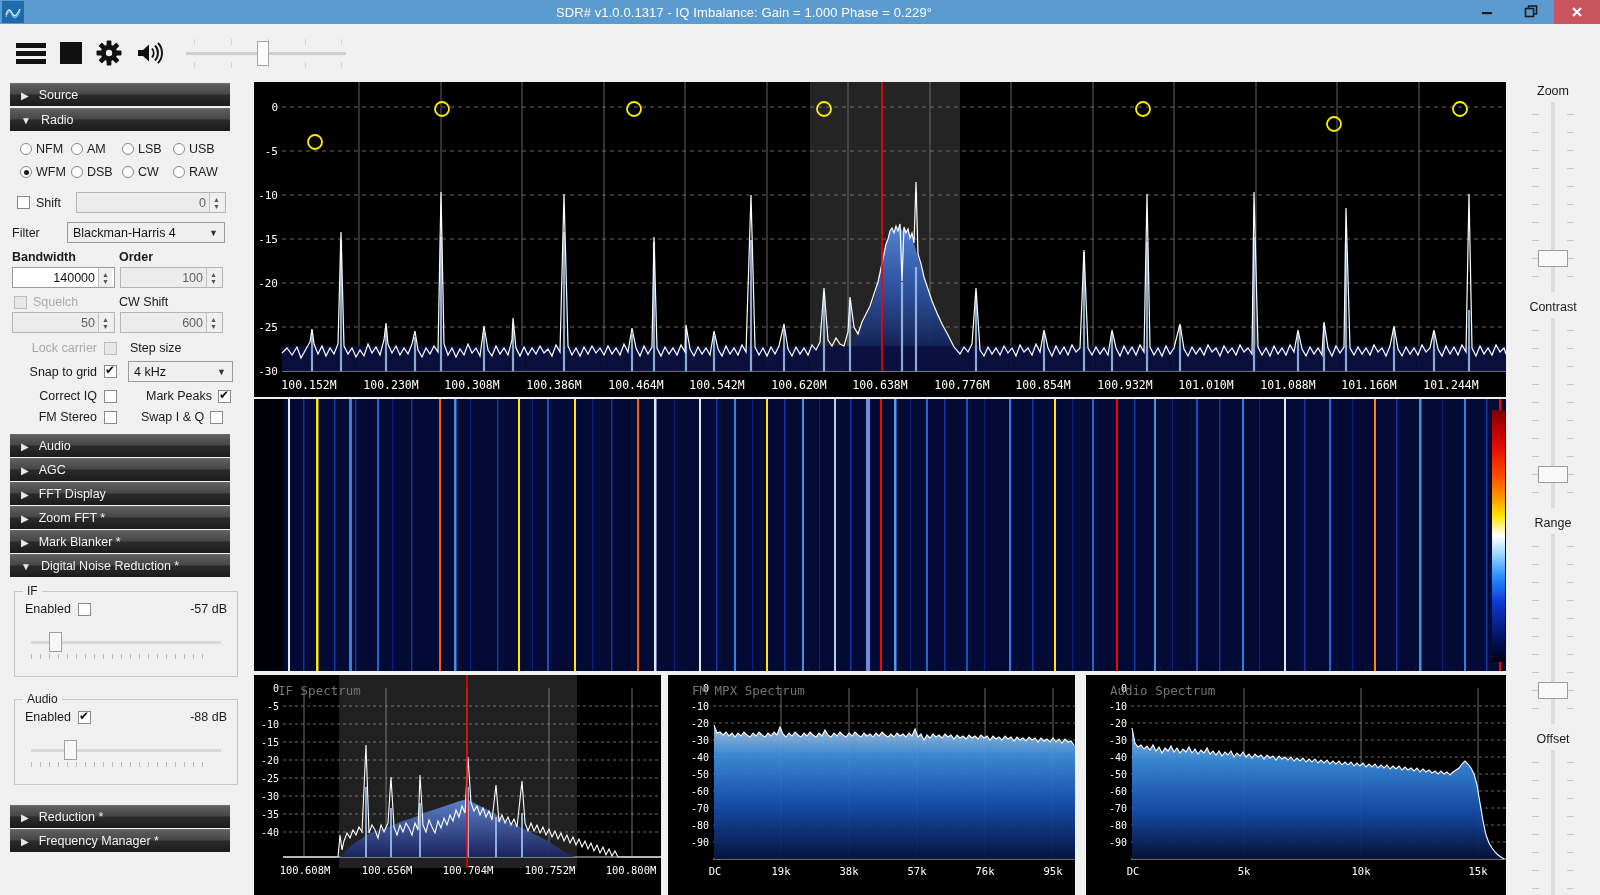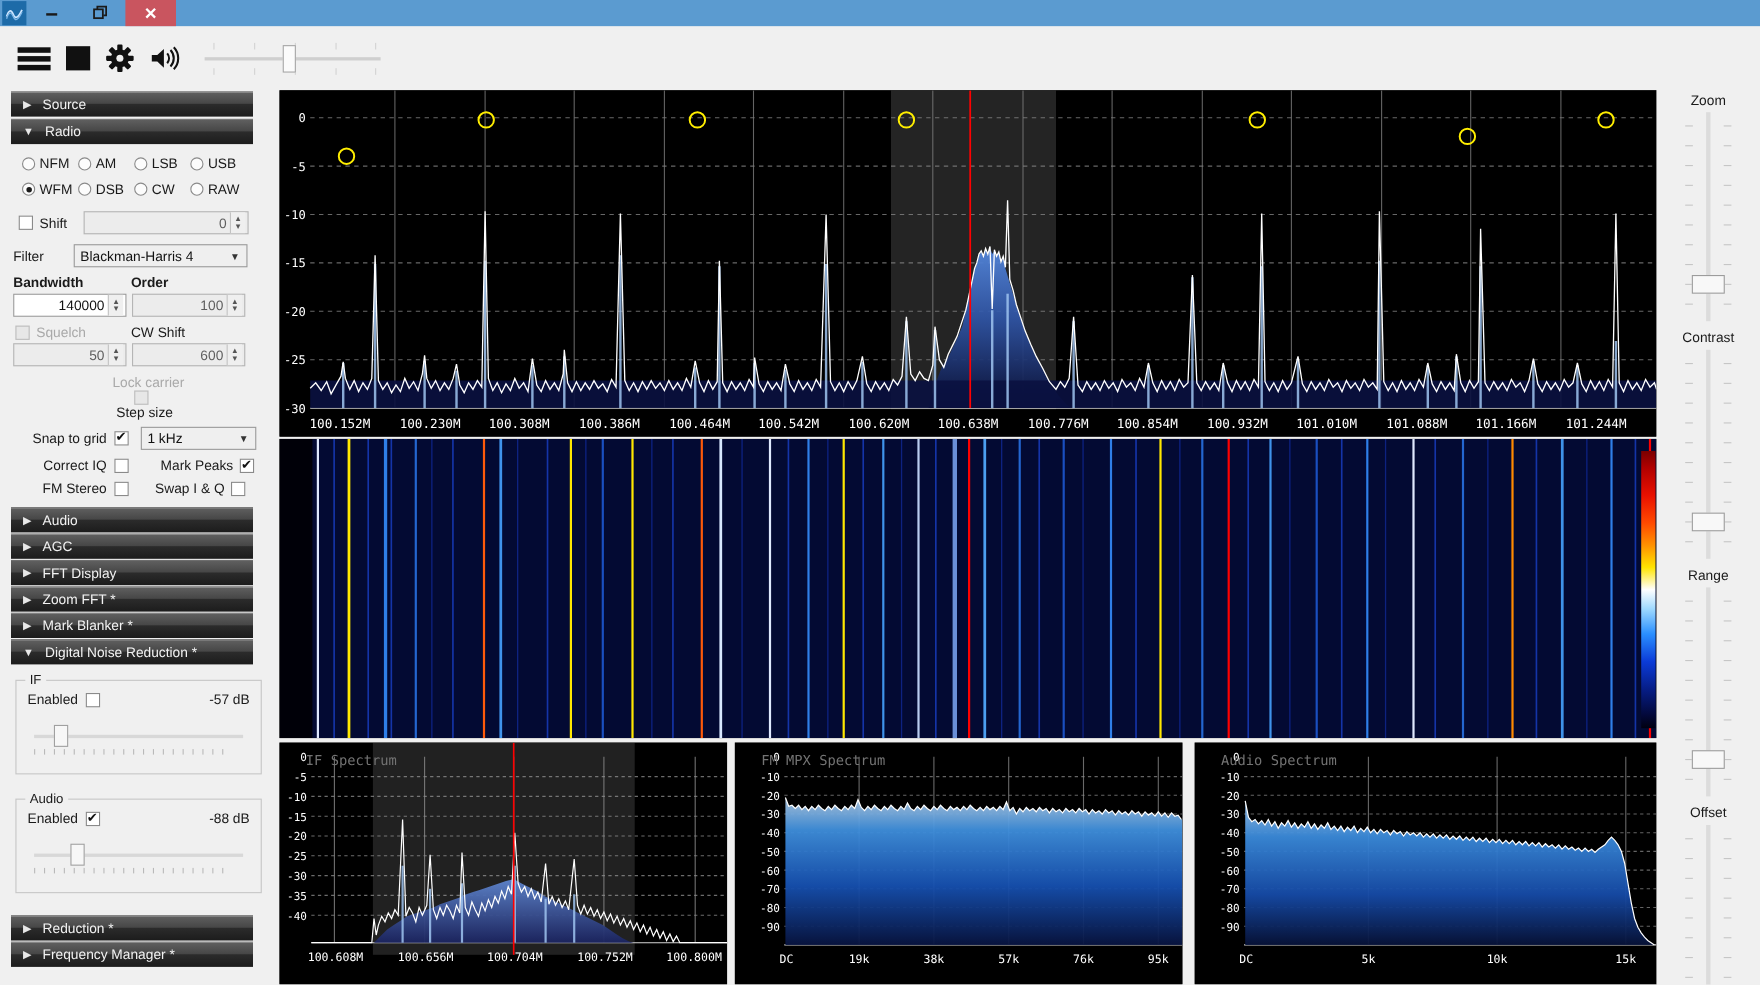--- a/index.html
+++ b/index.html
@@ -182,20 +182,21 @@
 
 <div id="app">
 
   <div id="titlebar">
     <div id="app-icon">
       <svg width="18" height="18" viewBox="0 0 18 18">
         <path d="M2 12 Q5 3 8 10 Q11 17 16 6" stroke="#cfe6ff" stroke-width="1.6" fill="none"></path>
         <path d="M2 14 Q5 5 8 12 Q11 19 16 8" stroke="#7fb8e8" stroke-width="1.2" fill="none"></path>
       </svg>
     </div>
+    <div id="title-text">SDR# v1.0.0.1317 - IQ Imbalance: Gain = 1.000 Phase = 0.229°</div>
     <div class="winbtn">
       <svg width="14" height="14" viewBox="0 0 14 14">
           <rect x="2" y="7" width="10" height="2.2" fill="#1a1a1a"></rect>
         </svg>
     </div>
     <div class="winbtn">
       <svg width="16" height="16" viewBox="0 0 16 16">
         <rect x="1.5" y="4.5" width="8" height="8" fill="none" stroke="#1a1a1a" stroke-width="1.6"></rect>
         <path d="M4.5 4.5 V2 H12.5 V10 H10" fill="none" stroke="#1a1a1a" stroke-width="1.6"></path>
       </svg>
@@ -360,31 +361,31 @@
         </div>
         <div class="spin grey" style="width:103px;margin-left:5px;">
           <span class="val">600</span>
           <span class="arrows">
               <span>▲</span>
               <span>▼</span>
             </span>
         </div>
       </div>
 
-      <div class="fld-row" style="margin-top:8px;flex-direction:column;">
+      <div class="fld-row" style="margin-top:8px;">
         <span class="lbl dis" style="width:85px;text-align:right;">Lock carrier</span>
         <span class="cb dis" style="margin-left:7px;"></span>
         <span class="lbl" style="margin-left:13px;">Step size</span>
       </div>
 
       <div class="fld-row" style="margin-top:6px;">
         <span class="lbl" style="width:85px;text-align:right;">Snap to grid</span>
         <span class="cb on" style="margin-left:7px;"></span>
         <div class="combo" style="width:105px;margin-left:11px;">
-          <span>1 kHz</span>
+          <span>4 kHz</span>
           <span class="arr">▼</span>
         </div>
       </div>
 
       <div class="fld-row" style="margin-top:7px;">
         <span class="lbl" style="width:85px;text-align:right;">Correct IQ</span>
         <span class="cb" style="margin-left:7px;"></span>
         <span class="lbl" style="margin-left:29px;">Mark Peaks</span>
         <span class="cb on" style="margin-left:6px;"></span>
       </div>

